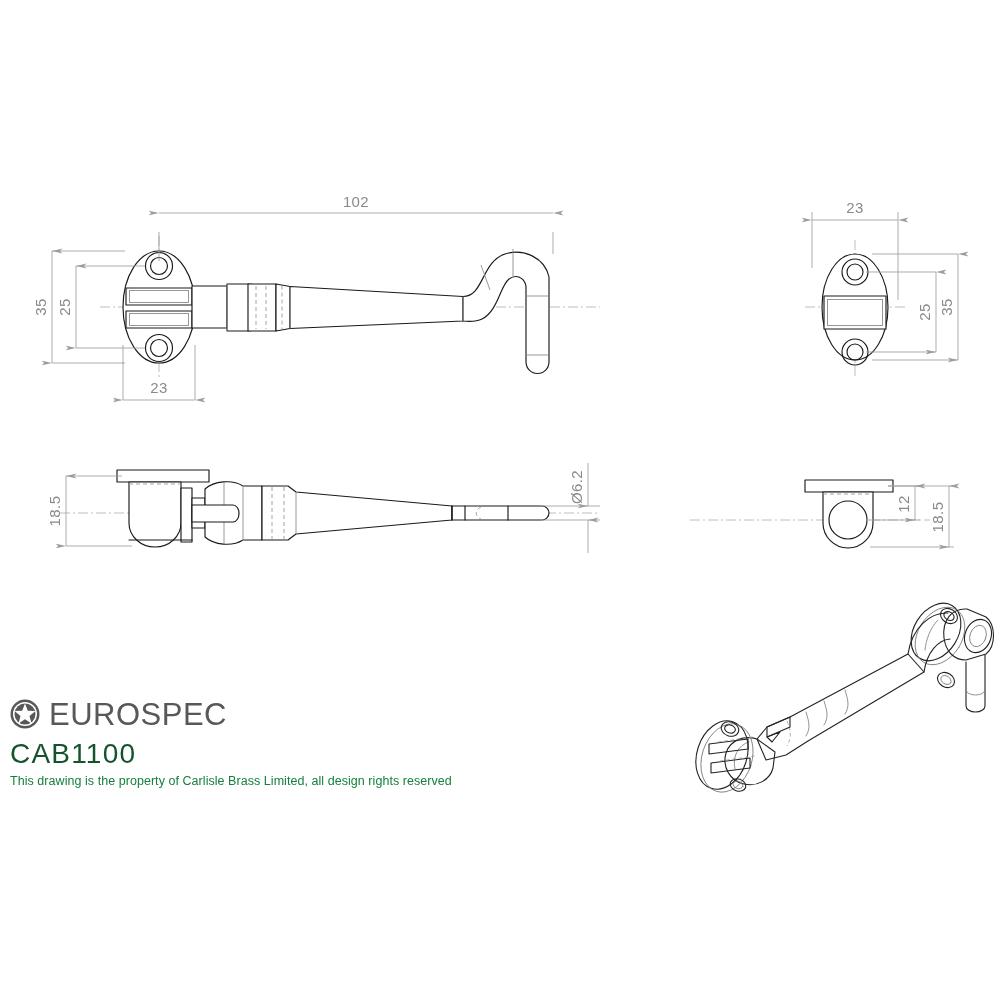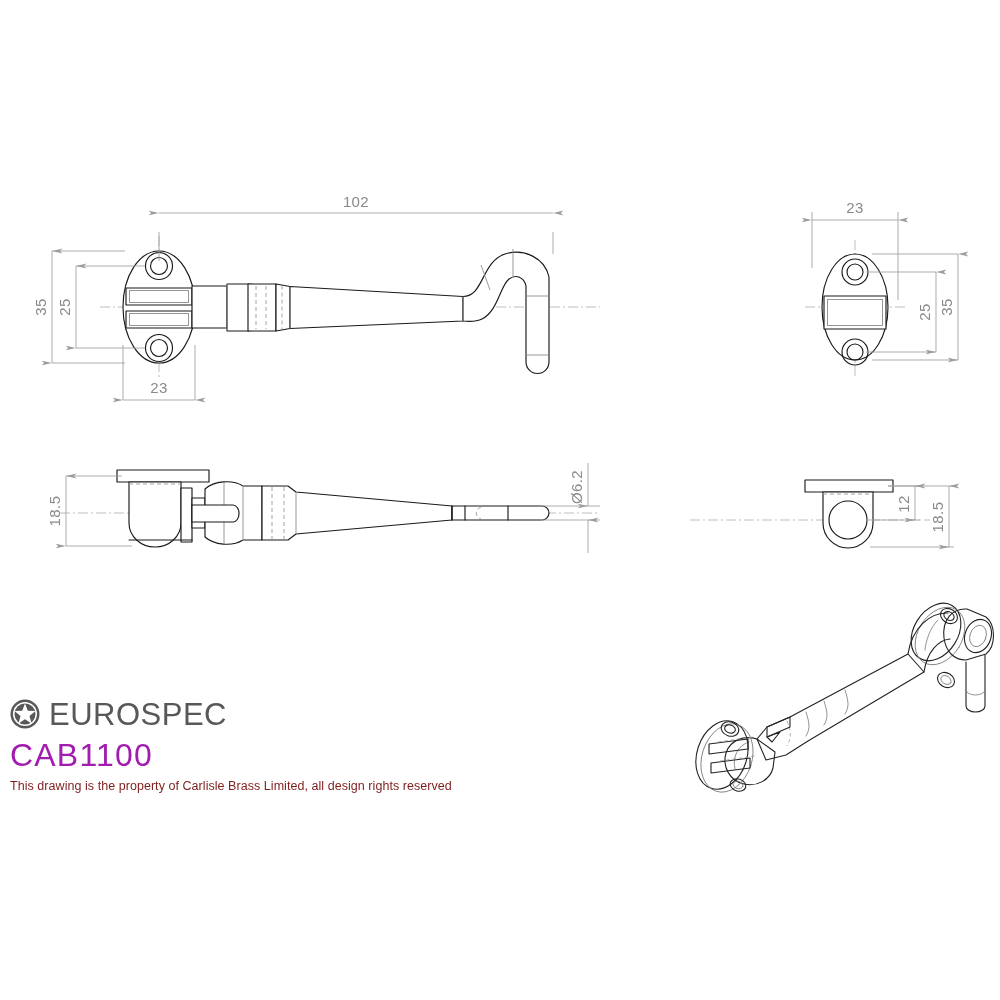--- a/index.html
+++ b/index.html
@@ -115,31 +115,31 @@
   .brand-word {
     font-family: "Liberation Sans", sans-serif;
     font-size: 31px;
     font-weight: normal;
     color: #58585a;
     letter-spacing: 0.5px;
     line-height: 1;
   }
   .part-code {
     font-family: "Liberation Sans", sans-serif;
-    font-size: 32px;
-    color: #a21caf;
+    font-size: 28px;
+    color: #14532d;
     letter-spacing: 1.2px;
     line-height: 1.18;
     margin-top: 6px;
     font-weight: 300;
   }
   .rights-note {
     font-family: "Liberation Sans", sans-serif;
     font-size: 12.5px;
-    color: #7f1d1d;
+    color: #15803d;
     margin-top: 4px;
     letter-spacing: 0.05px;
   }
 </style>
 </head>
 <body>
 
 <div id="sheet">
 <svg width="1000" height="1000" viewBox="0 0 1000 1000" xmlns="http://www.w3.org/2000/svg">
 

